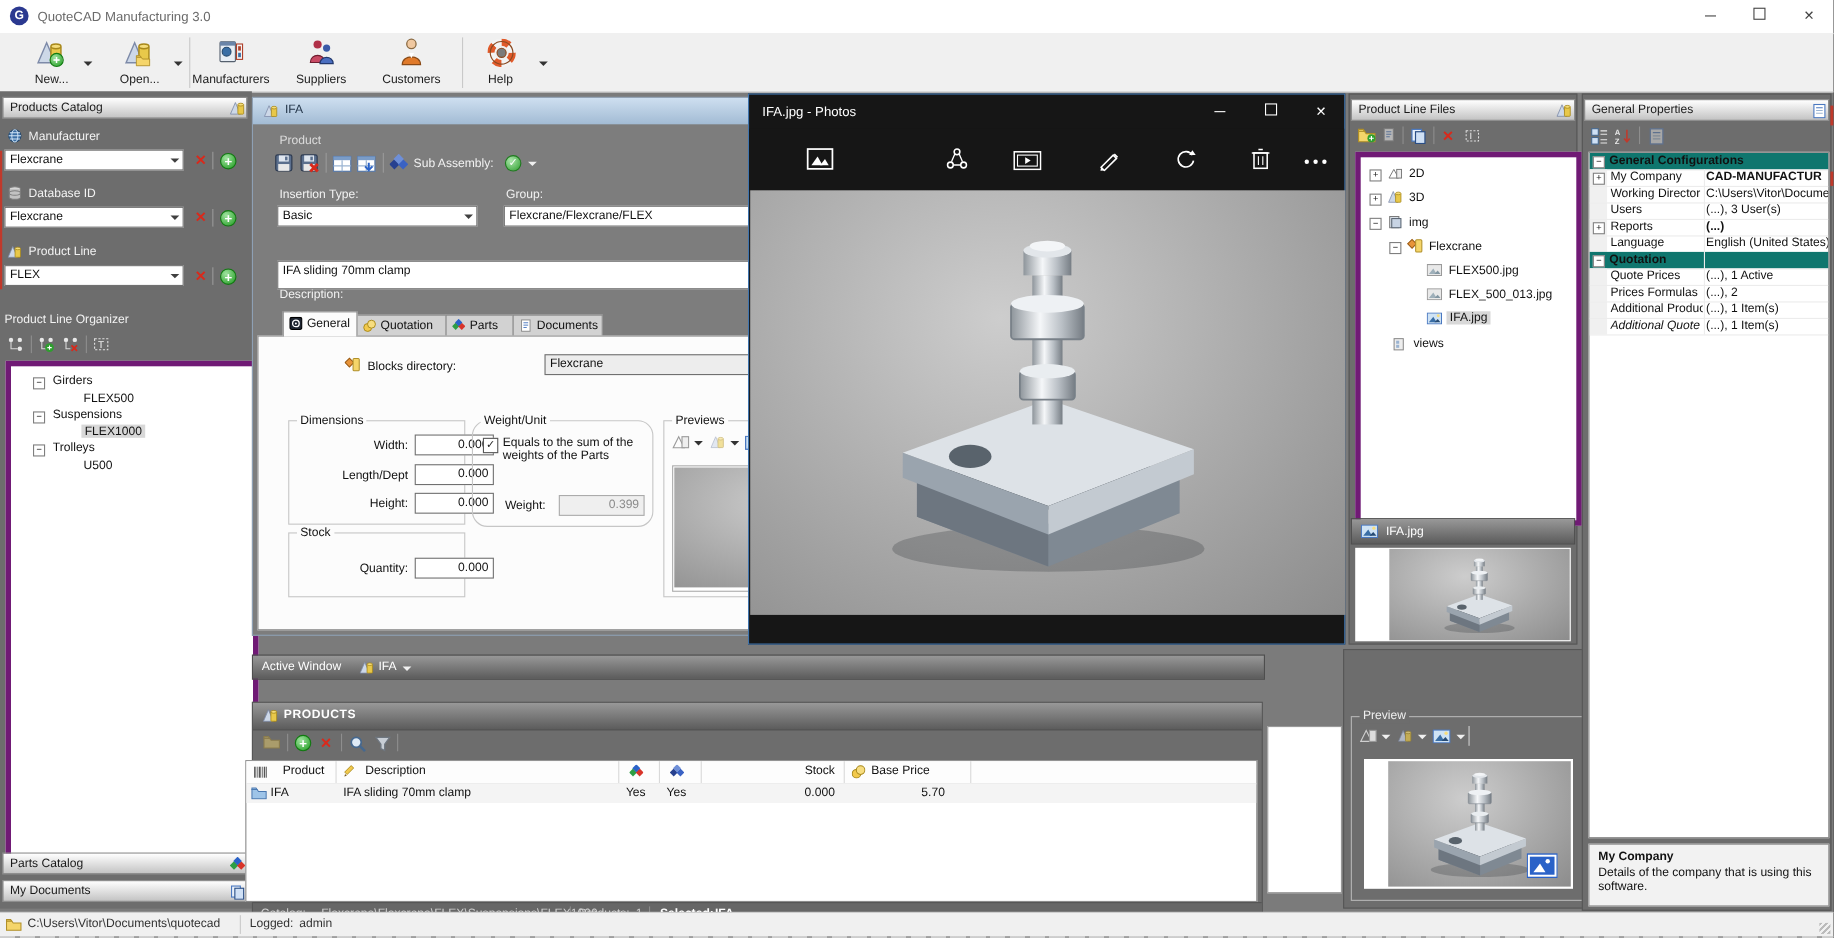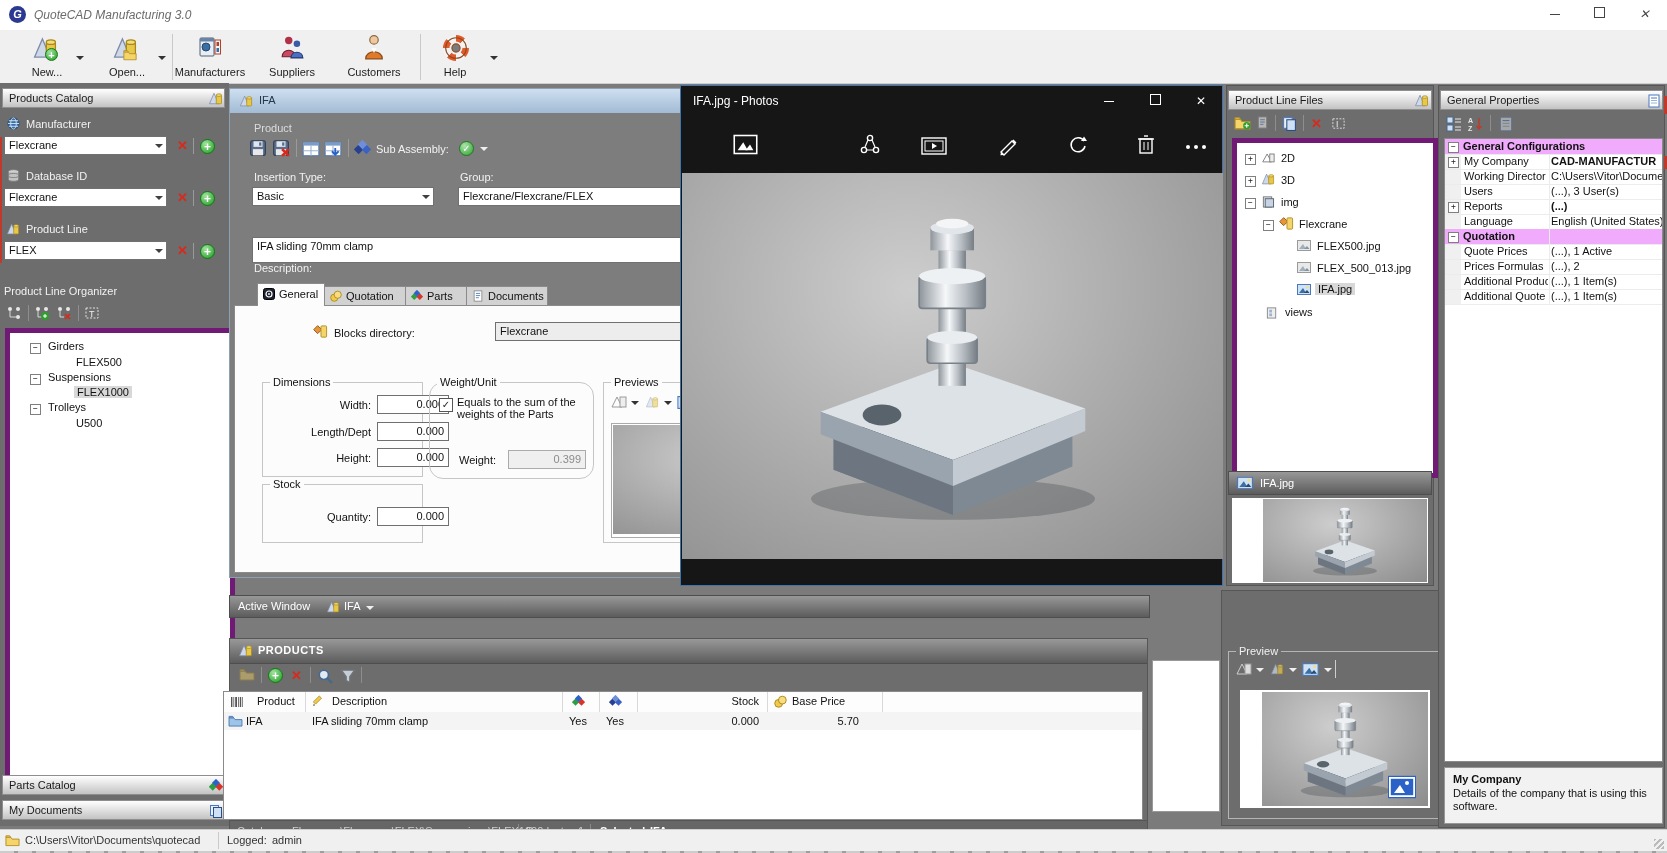--- a/index.html
+++ b/index.html
@@ -3,21 +3,21 @@
 <meta charset="utf-8">
 <style>
   html,body{margin:0;padding:0;background:#4a4a4a;}
   #screen{position:relative;width:1667px;height:853px;overflow:hidden;
     font-family:"Liberation Sans",sans-serif;font-size:11px;color:#111;background:#7b7b7b;}
   .i{position:absolute;}
   .nw{white-space:nowrap;}
   .wlbl{color:#f2f2f2;}
   .mut{color:#dcdcdc;}
   
-  .titlebar{left:0;top:0;width:1667px;height:30px;background:#ffffff;border-bottom:1px solid #e6e6e6;font-style:italic;}
+  .titlebar{left:0;top:0;width:1667px;height:30px;background:#ffffff;border-bottom:1px solid #e6e6e6;}
   .applogo{width:17px;height:17px;border-radius:50%;background:#2b3990;color:#fff;font-weight:bold;
     text-align:center;line-height:17px;font-size:11px;}
   .applogo::before{content:"G";}
   .apptitle{color:#6b6b6b;font-size:12px;line-height:30px;}
   .winbtn{width:45px;height:29px;text-align:center;line-height:29px;color:#444;font-size:12px;}
   .winbtn .sq{display:inline-block;width:9px;height:9px;border:1px solid #444;}
   .winbtn .dash{display:inline-block;width:10px;height:1px;background:#444;vertical-align:middle;}
   .winbtn .xx::before{content:"✕";}
   .maintb{left:0;top:30px;width:1667px;height:53px;background:#f0f0f0;border-bottom:1px solid #cfcfcf;}
   .tblabel{text-align:center;color:#1c1c1c;}
@@ -52,21 +52,21 @@
   .tab.active{background:#fcfcfc;height:22px;}
   
   .treebox{background:#fff;border:5px solid #701a75;}
   .exp{position:absolute;width:9px;height:9px;border:1px solid #7f7f7f;background:#fff;
     font:8px/8px "DejaVu Sans Mono",monospace;text-align:center;color:#222;}
   .exp.minus::before{content:"−";}
   .exp.plus::before{content:"+";}
   .hl{background:#d8d8d8;}
   
   .pgrow{position:absolute;left:0;width:219px;height:15px;line-height:15px;}
-  .pgcat{background:#f0abfc;font-weight:bold;}
+  .pgcat{background:#0f766e;font-weight:bold;}
   .pgline{position:absolute;background:#ececec;}
   
   .photowin{background:#161616;border:1px solid #3f74ad;box-sizing:border-box;}
   .pwbtn{width:46px;height:31px;color:#fff;text-align:center;line-height:31px;font-size:12px;}
   .photo-bg{background:radial-gradient(ellipse at 42% 30%,#cdcdcd 0%,#a9a9a9 55%,#8c8c8c 100%);
     display:flex;align-items:center;justify-content:center;overflow:hidden;}
   .dots3{display:flex;gap:4px;}
   .dots3 b{width:4px;height:4px;border-radius:50%;background:#fff;}
   
   .colsep{position:absolute;top:0;bottom:0;width:1px;background:#d9d9d9;}
@@ -806,21 +806,21 @@
       <span class="i nw" style="left:19px;width:84px;overflow:hidden;">Prices Formulas</span>
       <span class="i nw" style="left:106px;width:112px;overflow:hidden;">(...), 2</span>
     </div>
     <div class="pgrow" style="top:135px;">
       <div class="i" style="left:0;width:16px;height:15px;background:#f0f0f0;"></div>
       <span class="i nw" style="left:19px;width:84px;overflow:hidden;">Additional Produc</span>
       <span class="i nw" style="left:106px;width:112px;overflow:hidden;">(...), 1 Item(s)</span>
     </div>
     <div class="pgrow" style="top:150px;">
       <div class="i" style="left:0;width:16px;height:15px;background:#f0f0f0;"></div>
-      <span class="i nw" style="left:19px;width:84px;overflow:hidden;">Additional Quote</span>
+      <span class="i nw" style="left:19px;width:84px;overflow:hidden;font-style:italic;">Additional Quote</span>
       <span class="i nw" style="left:106px;width:112px;overflow:hidden;">(...), 1 Item(s)</span>
     </div>
     <div class="pgline" style="left:104px;top:15px;width:1px;height:150px;"></div>
     <div class="pgline" style="left:0;top:15px;width:219px;height:1px;"></div>
     <div class="pgline" style="left:0;top:30px;width:219px;height:1px;"></div>
     <div class="pgline" style="left:0;top:45px;width:219px;height:1px;"></div>
     <div class="pgline" style="left:0;top:60px;width:219px;height:1px;"></div>
     <div class="pgline" style="left:0;top:75px;width:219px;height:1px;"></div>
     <div class="pgline" style="left:0;top:105px;width:219px;height:1px;"></div>
     <div class="pgline" style="left:0;top:120px;width:219px;height:1px;"></div>

